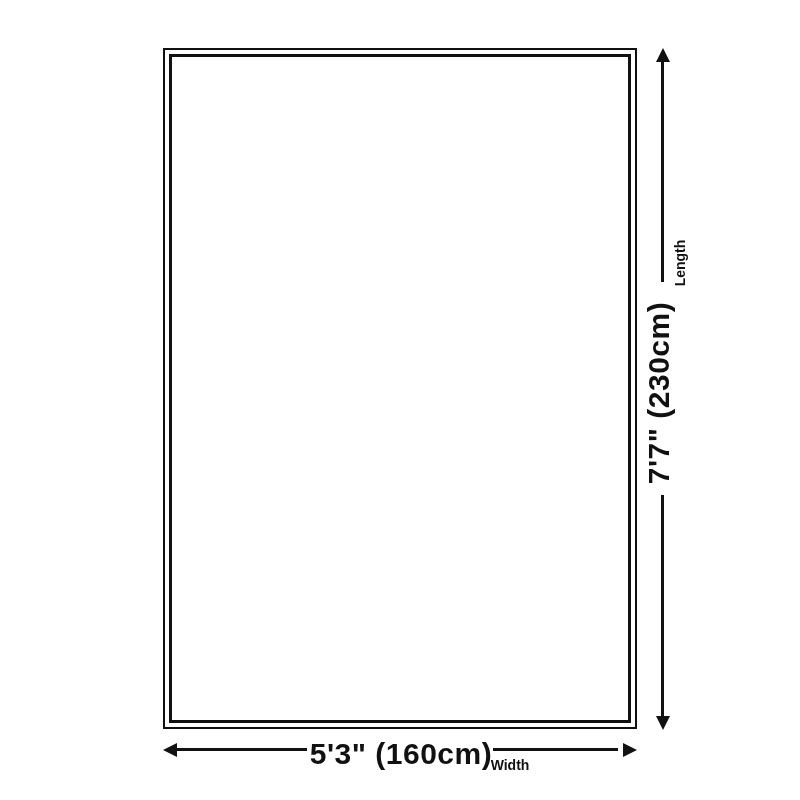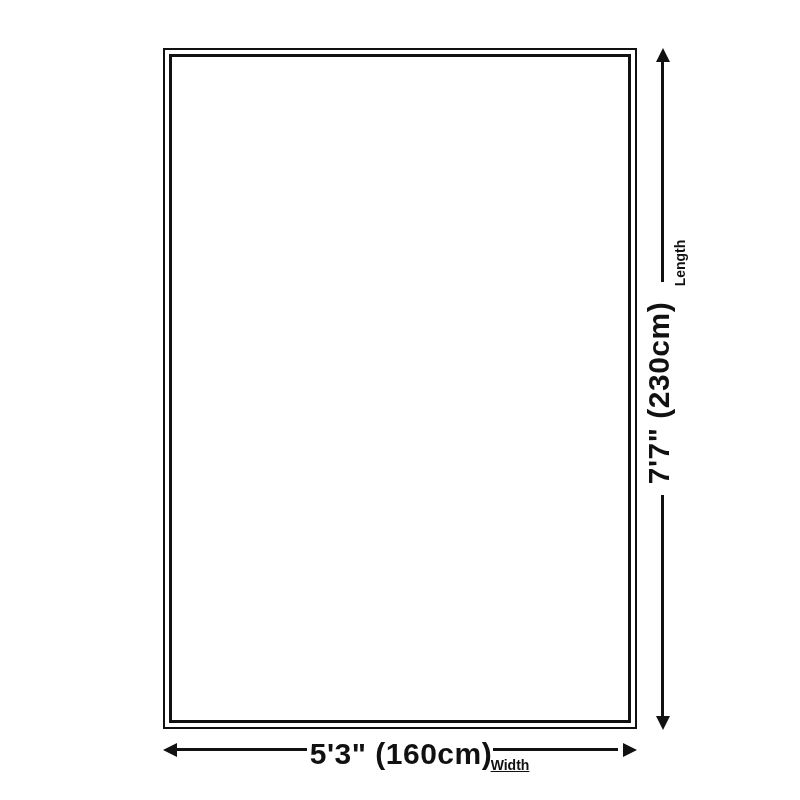--- a/index.html
+++ b/index.html
@@ -107,21 +107,20 @@
   }
   .width-value {
     left: 401px;
     top: 754px;
     transform: translate(-50%, -50%);
   }
   .width-label {
     left: 510px;
     top: 765px;
     transform: translate(-50%, -50%);
-    text-decoration: underline;
   }
 </style>
 </head>
 <body>
 
 <div class="canvas">
 
   <div class="rug-outer">
     <div class="rug-inner"></div>
   </div>

